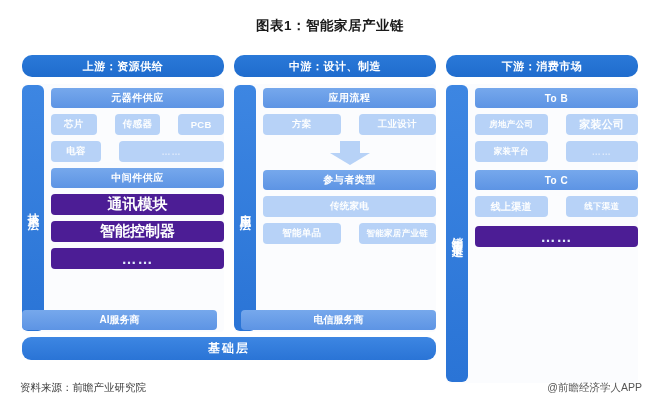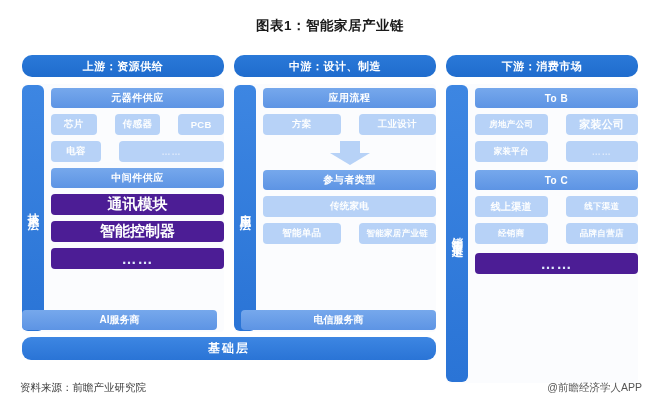--- a/index.html
+++ b/index.html
@@ -188,24 +188,20 @@
         <div class="row">
           <div class="chip" style="font-size:8.5px">家装平台</div>
           <div class="chip dots">……</div>
         </div>
         <div style="height:8px"></div>
         <div class="bar-main">To C</div>
         <div class="row">
           <div class="chip" style="font-size:10px">线上渠道</div>
           <div class="chip" style="font-size:8.5px">线下渠道</div>
         </div>
-        <div class="row">
-          <div class="chip" style="font-size:8.5px">经销商</div>
-          <div class="chip" style="font-size:8.5px">品牌自营店</div>
-        </div>
         <div class="bar-sub dots" style="margin-top:9px">……</div>
       </div>
     </div>
   </div>
 
   <div class="bottom-band">
     <div class="svc-row">
       <div class="svc">AI服务商</div>
       <div class="svc">电信服务商</div>
     </div>

